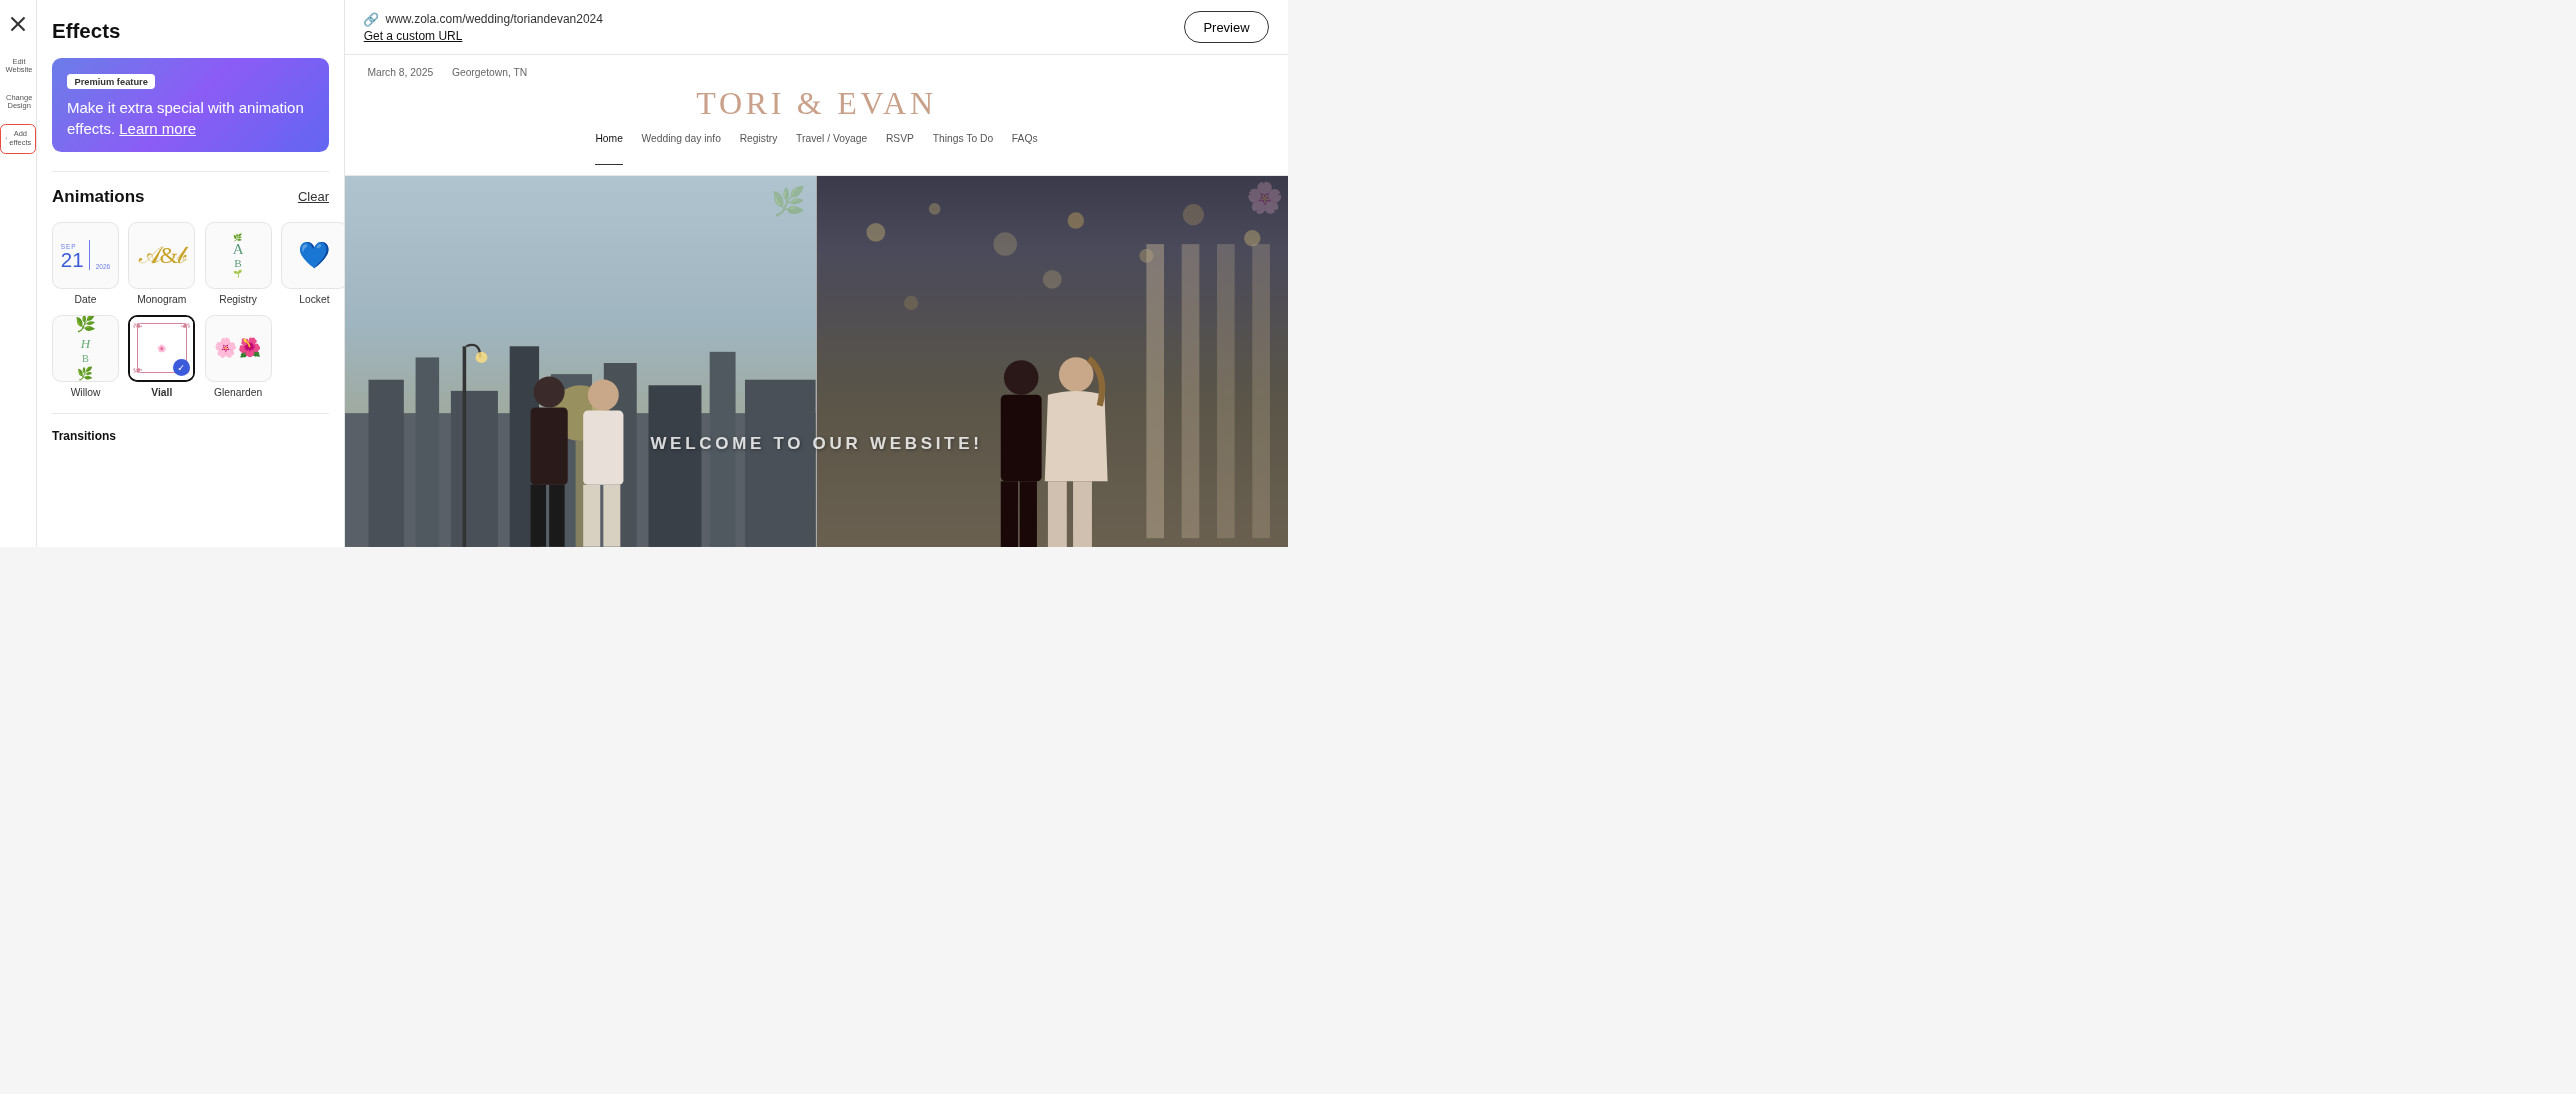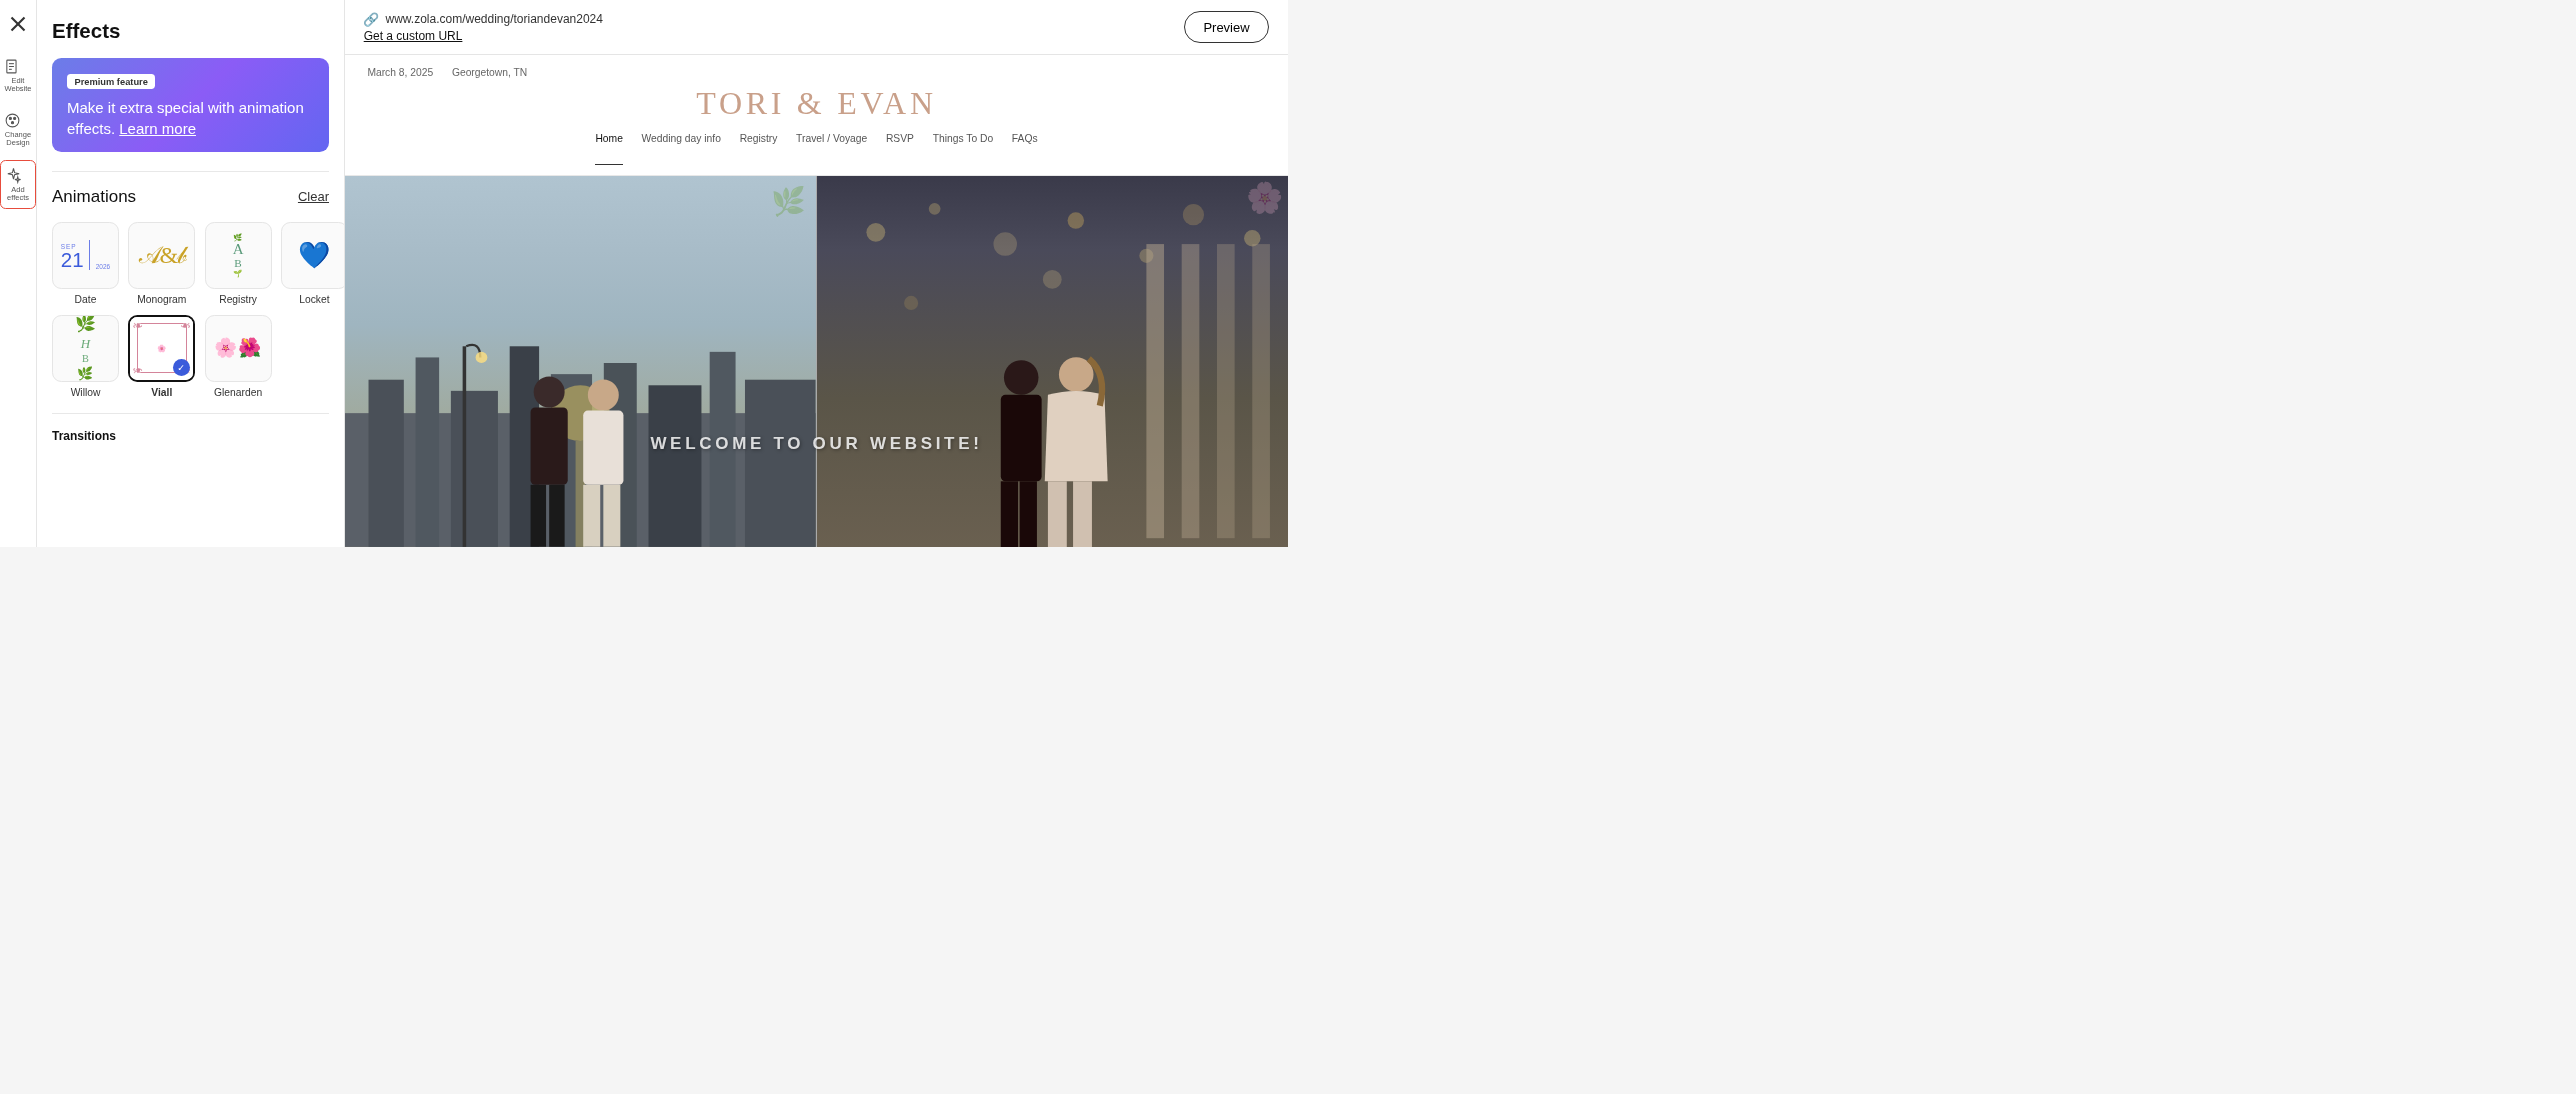--- a/index.html
+++ b/index.html
@@ -30,21 +30,22 @@
       display: flex;
       align-items: center;
       justify-content: center;
       cursor: pointer;
       color: #333;
       font-size: 15px;
       margin-bottom: 7.5px;
     }
     .sidebar-item {
       display: flex;
-      flex-direction: column;
+      flex-direction: row;
+      align-items: center;
       gap: 1.9px;
       padding: 5.6px 3.7px;
       cursor: pointer;
       border-radius: 5.6px;
       width: 100%;
     }
     .sidebar-item.active {
       border: 1.9px solid #e74c3c;
       border-radius: 5.6px;
     }
@@ -113,21 +114,21 @@
 
     
     .section-header {
       display: flex;
       justify-content: space-between;
       align-items: center;
       margin-bottom: 15px;
     }
     .section-title {
       font-size: 17px;
-      font-weight: 400;
+      font-weight: 700;
       color: #111;
     }
     .clear-btn {
       font-size: 13px;
       color: #333;
       text-decoration: underline;
       cursor: pointer;
       background: none;
       border: none;
     }

